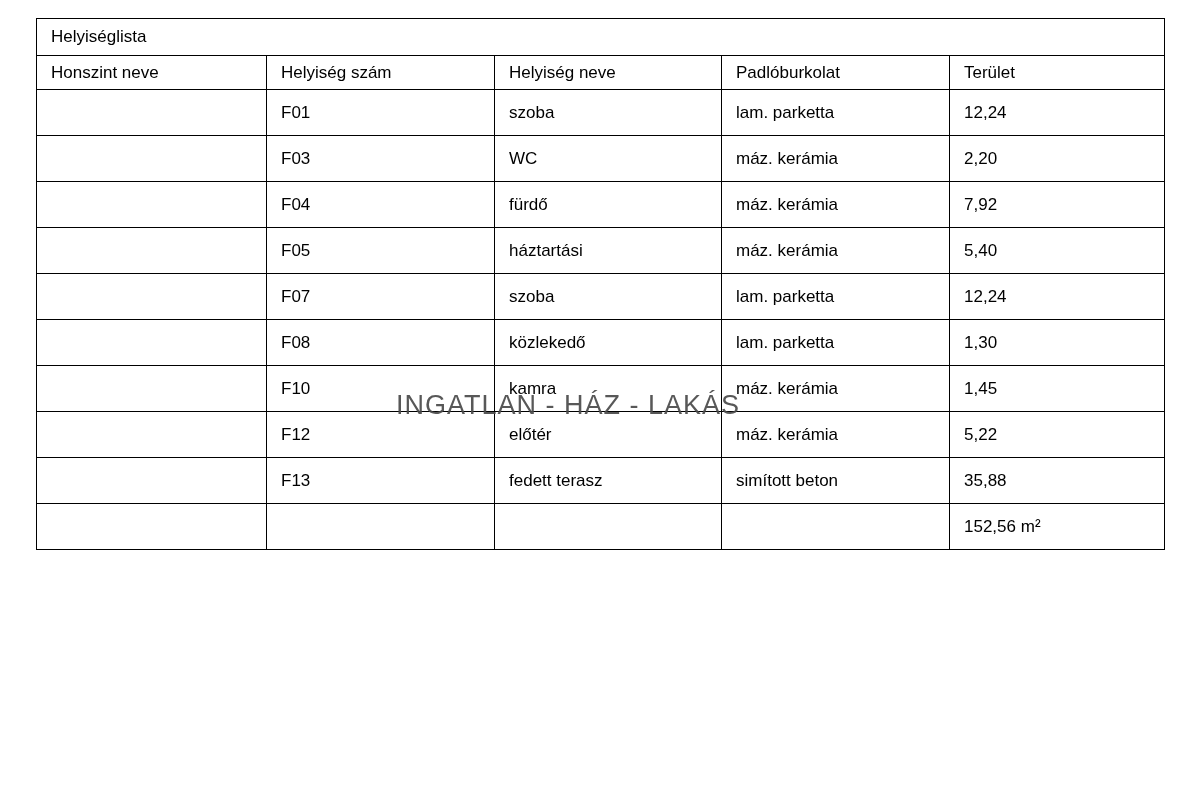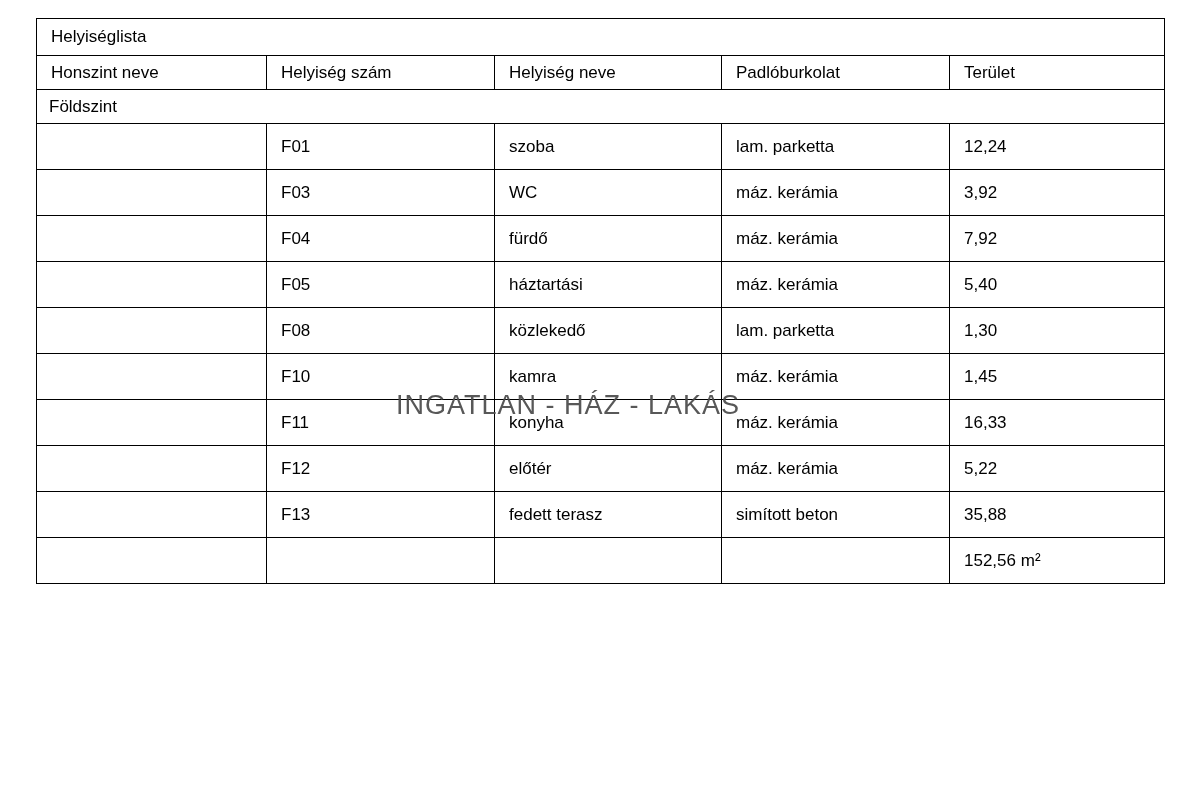--- a/index.html
+++ b/index.html
@@ -101,72 +101,69 @@
       <tr>
         <td class="title-cell" colspan="5">Helyiséglista</td>
       </tr>
       <tr>
         <td class="header-cell">Honszint neve</td>
         <td class="header-cell">Helyiség szám</td>
         <td class="header-cell">Helyiség neve</td>
         <td class="header-cell">Padlóburkolat</td>
         <td class="header-cell">Terület</td>
       </tr>
-      <tr>
-        <td class="level-cell" colspan="5">Földszint</td>
-      </tr>
 
       <tr>
         <td class="empty-first"></td>
         <td>F01</td>
         <td>szoba</td>
         <td>lam. parketta</td>
         <td>12,24</td>
       </tr>
       <tr>
         <td class="empty-first"></td>
         <td>F03</td>
         <td>WC</td>
         <td>máz. kerámia</td>
-        <td>3,92</td>
+        <td>2,20</td>
       </tr>
       <tr>
         <td class="empty-first"></td>
         <td>F04</td>
         <td>fürdő</td>
         <td>máz. kerámia</td>
         <td>7,92</td>
       </tr>
       <tr>
         <td class="empty-first"></td>
         <td>F05</td>
         <td>háztartási</td>
         <td>máz. kerámia</td>
         <td>5,40</td>
       </tr>
       <tr>
         <td class="empty-first"></td>
+        <td>F07</td>
+        <td>szoba</td>
+        <td>lam. parketta</td>
+        <td>12,24</td>
+      </tr>
+      <tr>
+        <td class="empty-first"></td>
         <td>F08</td>
         <td>közlekedő</td>
         <td>lam. parketta</td>
         <td>1,30</td>
       </tr>
       <tr>
         <td class="empty-first"></td>
         <td>F10</td>
         <td>kamra</td>
         <td>máz. kerámia</td>
         <td>1,45</td>
-      </tr>
-      <tr>
-        <td class="empty-first"></td>
-        <td>F11</td>
-        <td>konyha</td>
-        <td>máz. kerámia</td>
-        <td>16,33</td>
       </tr>
       <tr>
         <td class="empty-first"></td>
         <td>F12</td>
         <td>előtér</td>
         <td>máz. kerámia</td>
         <td>5,22</td>
       </tr>
       <tr>
         <td class="empty-first"></td>

